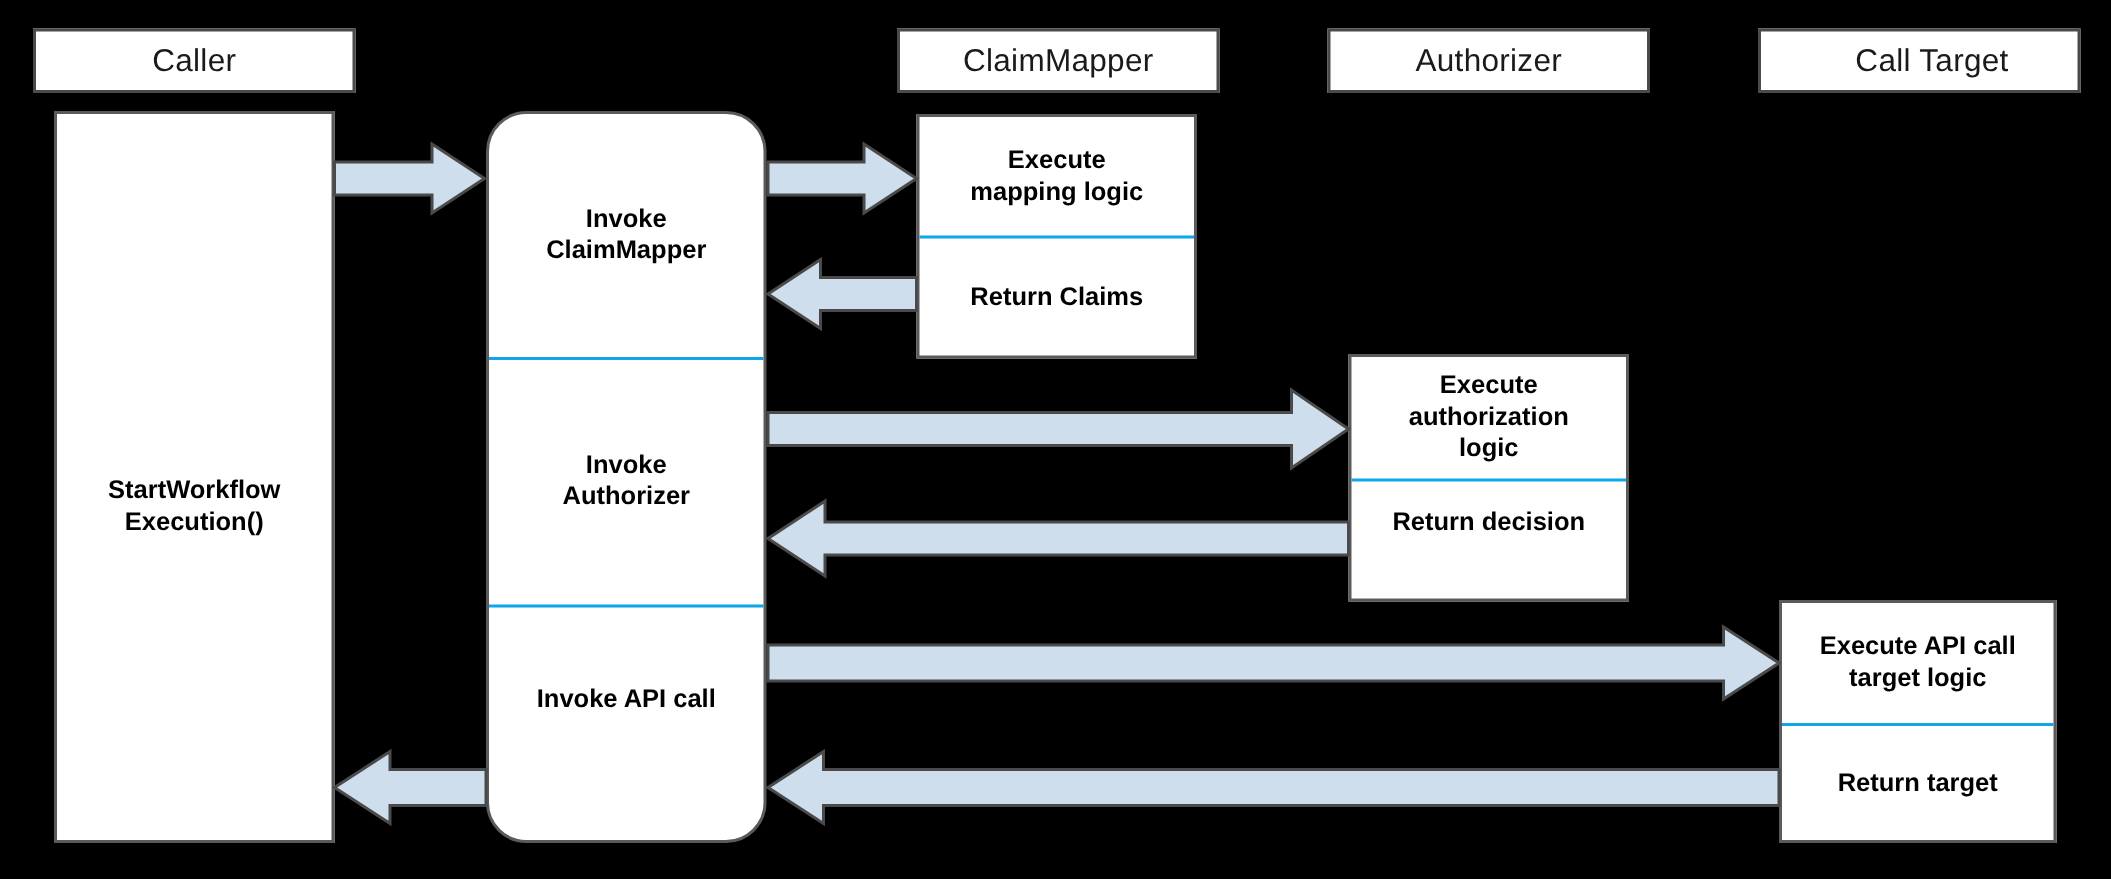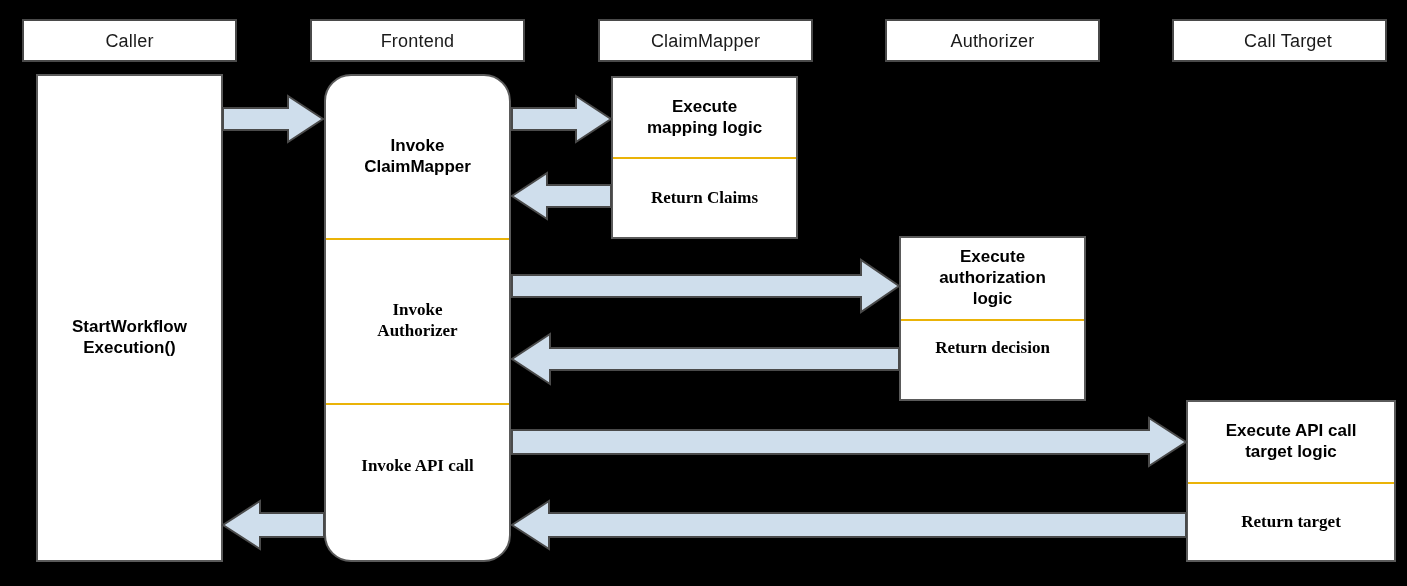--- a/index.html
+++ b/index.html
@@ -20,21 +20,21 @@
   .lifeline-header {
     position: absolute;
     background: #ffffff;
     border: 2px solid #4a4a4a;
     box-sizing: border-box;
     display: flex;
     align-items: center;
     justify-content: center;
   }
   .lifeline-header .label {
-    font-size: 18px;
+    font-size: 21px;
     font-weight: 400;
     color: #1a1a1a;
     letter-spacing: 0.2px;
     line-height: 1;
     white-space: nowrap;
   }
 
   
   .activation {
     position: absolute;
@@ -46,22 +46,21 @@
     position: absolute;
     left: 0;
     right: 0;
     box-sizing: border-box;
     display: flex;
     align-items: center;
     justify-content: center;
     text-align: center;
   }
   .act-seg + .act-seg {
-    border-top: 2px solid #eab308;
-    font-family: Liberation Serif, serif;
+    border-top: 2px solid #0ea5e9;
   }
   .act-seg .label {
     font-size: 17px;
     font-weight: bold;
     color: #000000;
     line-height: 1.22;
     padding: 0 6px;
   }
 
   
@@ -81,23 +80,20 @@
 </style>
 </head>
 <body>
 
 <div id="diagram">
 
   <div class="lifeline-header" style="left:22px; top:19px; width:215px; height:43px;">
     <span class="label">Caller</span>
   </div>
 
-  <div class="lifeline-header" style="left:310px; top:19px; width:215px; height:43px;">
-    <span class="label">Frontend</span>
-  </div>
 
   <div class="lifeline-header" style="left:598px; top:19px; width:215px; height:43px;">
     <span class="label">ClaimMapper</span>
   </div>
 
   <div class="lifeline-header" style="left:885px; top:19px; width:215px; height:43px;">
     <span class="label">Authorizer</span>
   </div>
 
   <div class="lifeline-header" style="left:1172px; top:19px; width:215px; height:43px;padding-left:17px;">
@@ -133,21 +129,21 @@
 
   <div class="activation" style="left:899px; top:236px; width:187px; height:165px;">
     <div class="act-seg" style="top:0; height:81px;">
       <span class="label">Execute<br>authorization<br>logic</span>
     </div>
     <div class="act-seg" style="top:81px; height:57px;">
       <span class="label">Return decision</span>
     </div>
   </div>
 
-  <div class="activation" style="left:1186px; top:400px; width:210px; height:162px;">
+  <div class="activation" style="left:1186px; top:400px; width:185px; height:162px;">
     <div class="act-seg" style="top:0; height:80px;">
       <span class="label">Execute API call<br>target logic</span>
     </div>
     <div class="act-seg" style="top:80px; height:78px;">
       <span class="label">Return target</span>
     </div>
   </div>
 
   <div class="arrow" style="left:222px; top:95px; width:102px; height:48px;">
     <svg width="102" height="48" viewBox="0 0 102 48" preserveAspectRatio="none">

